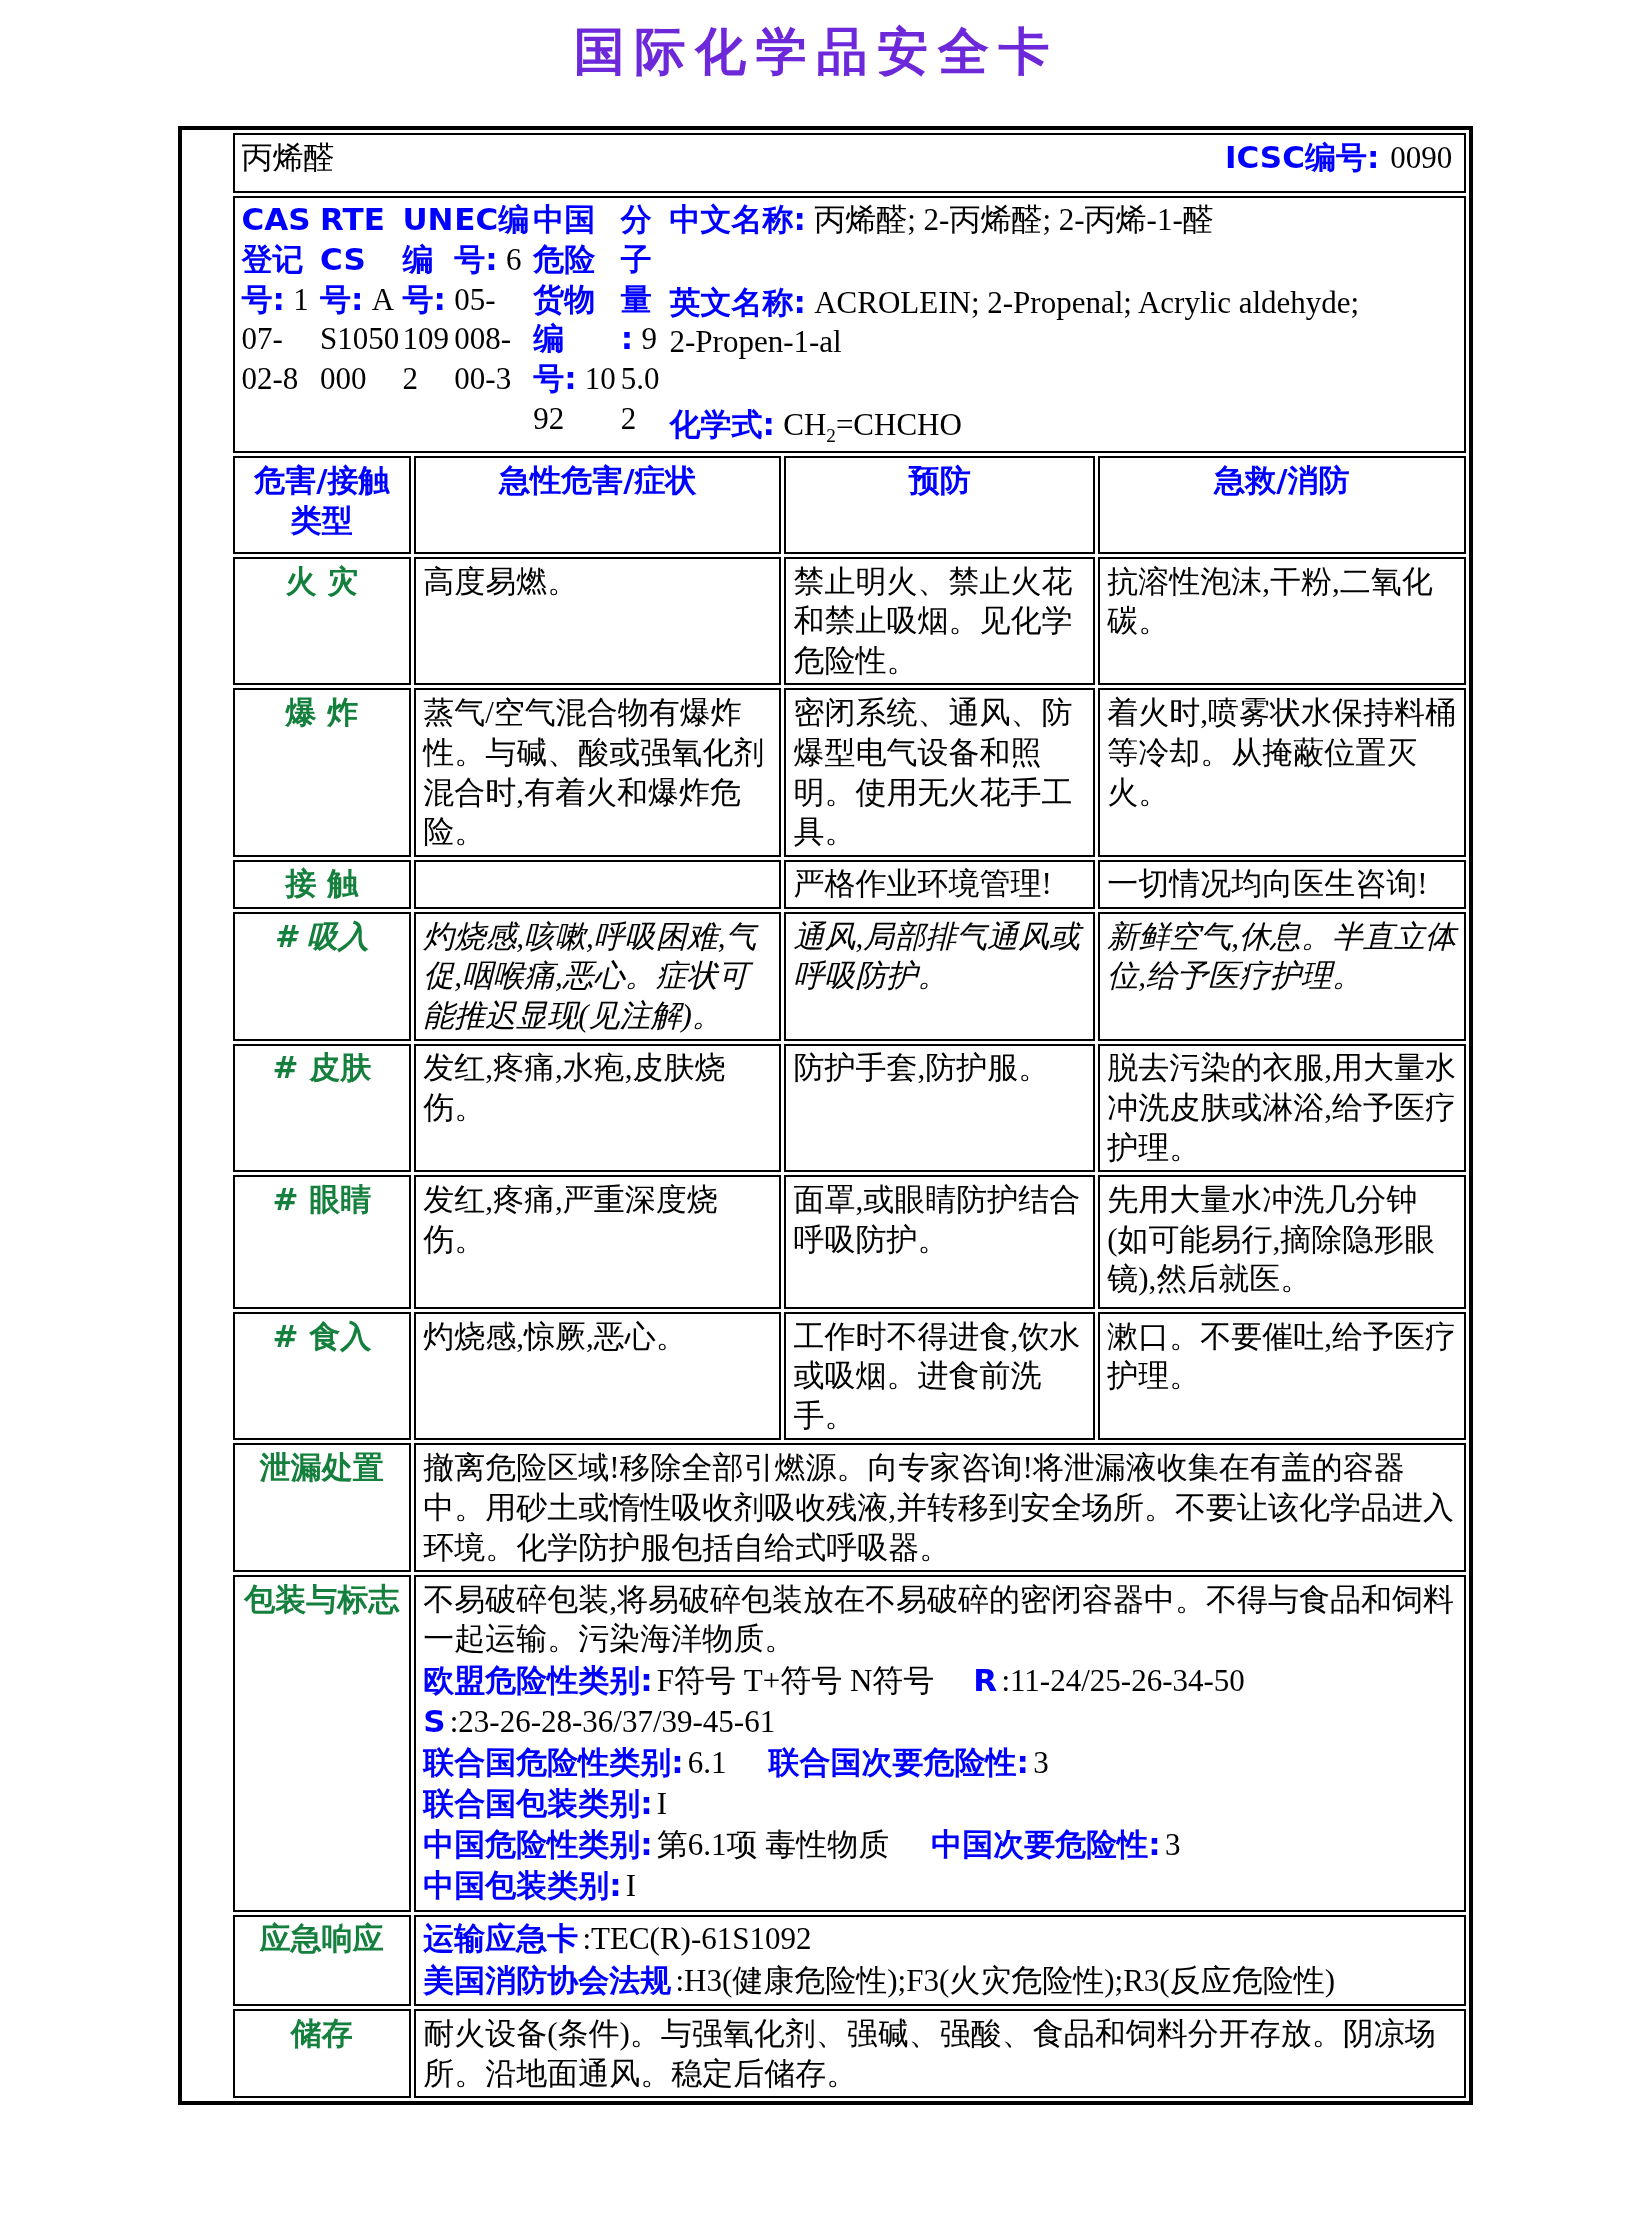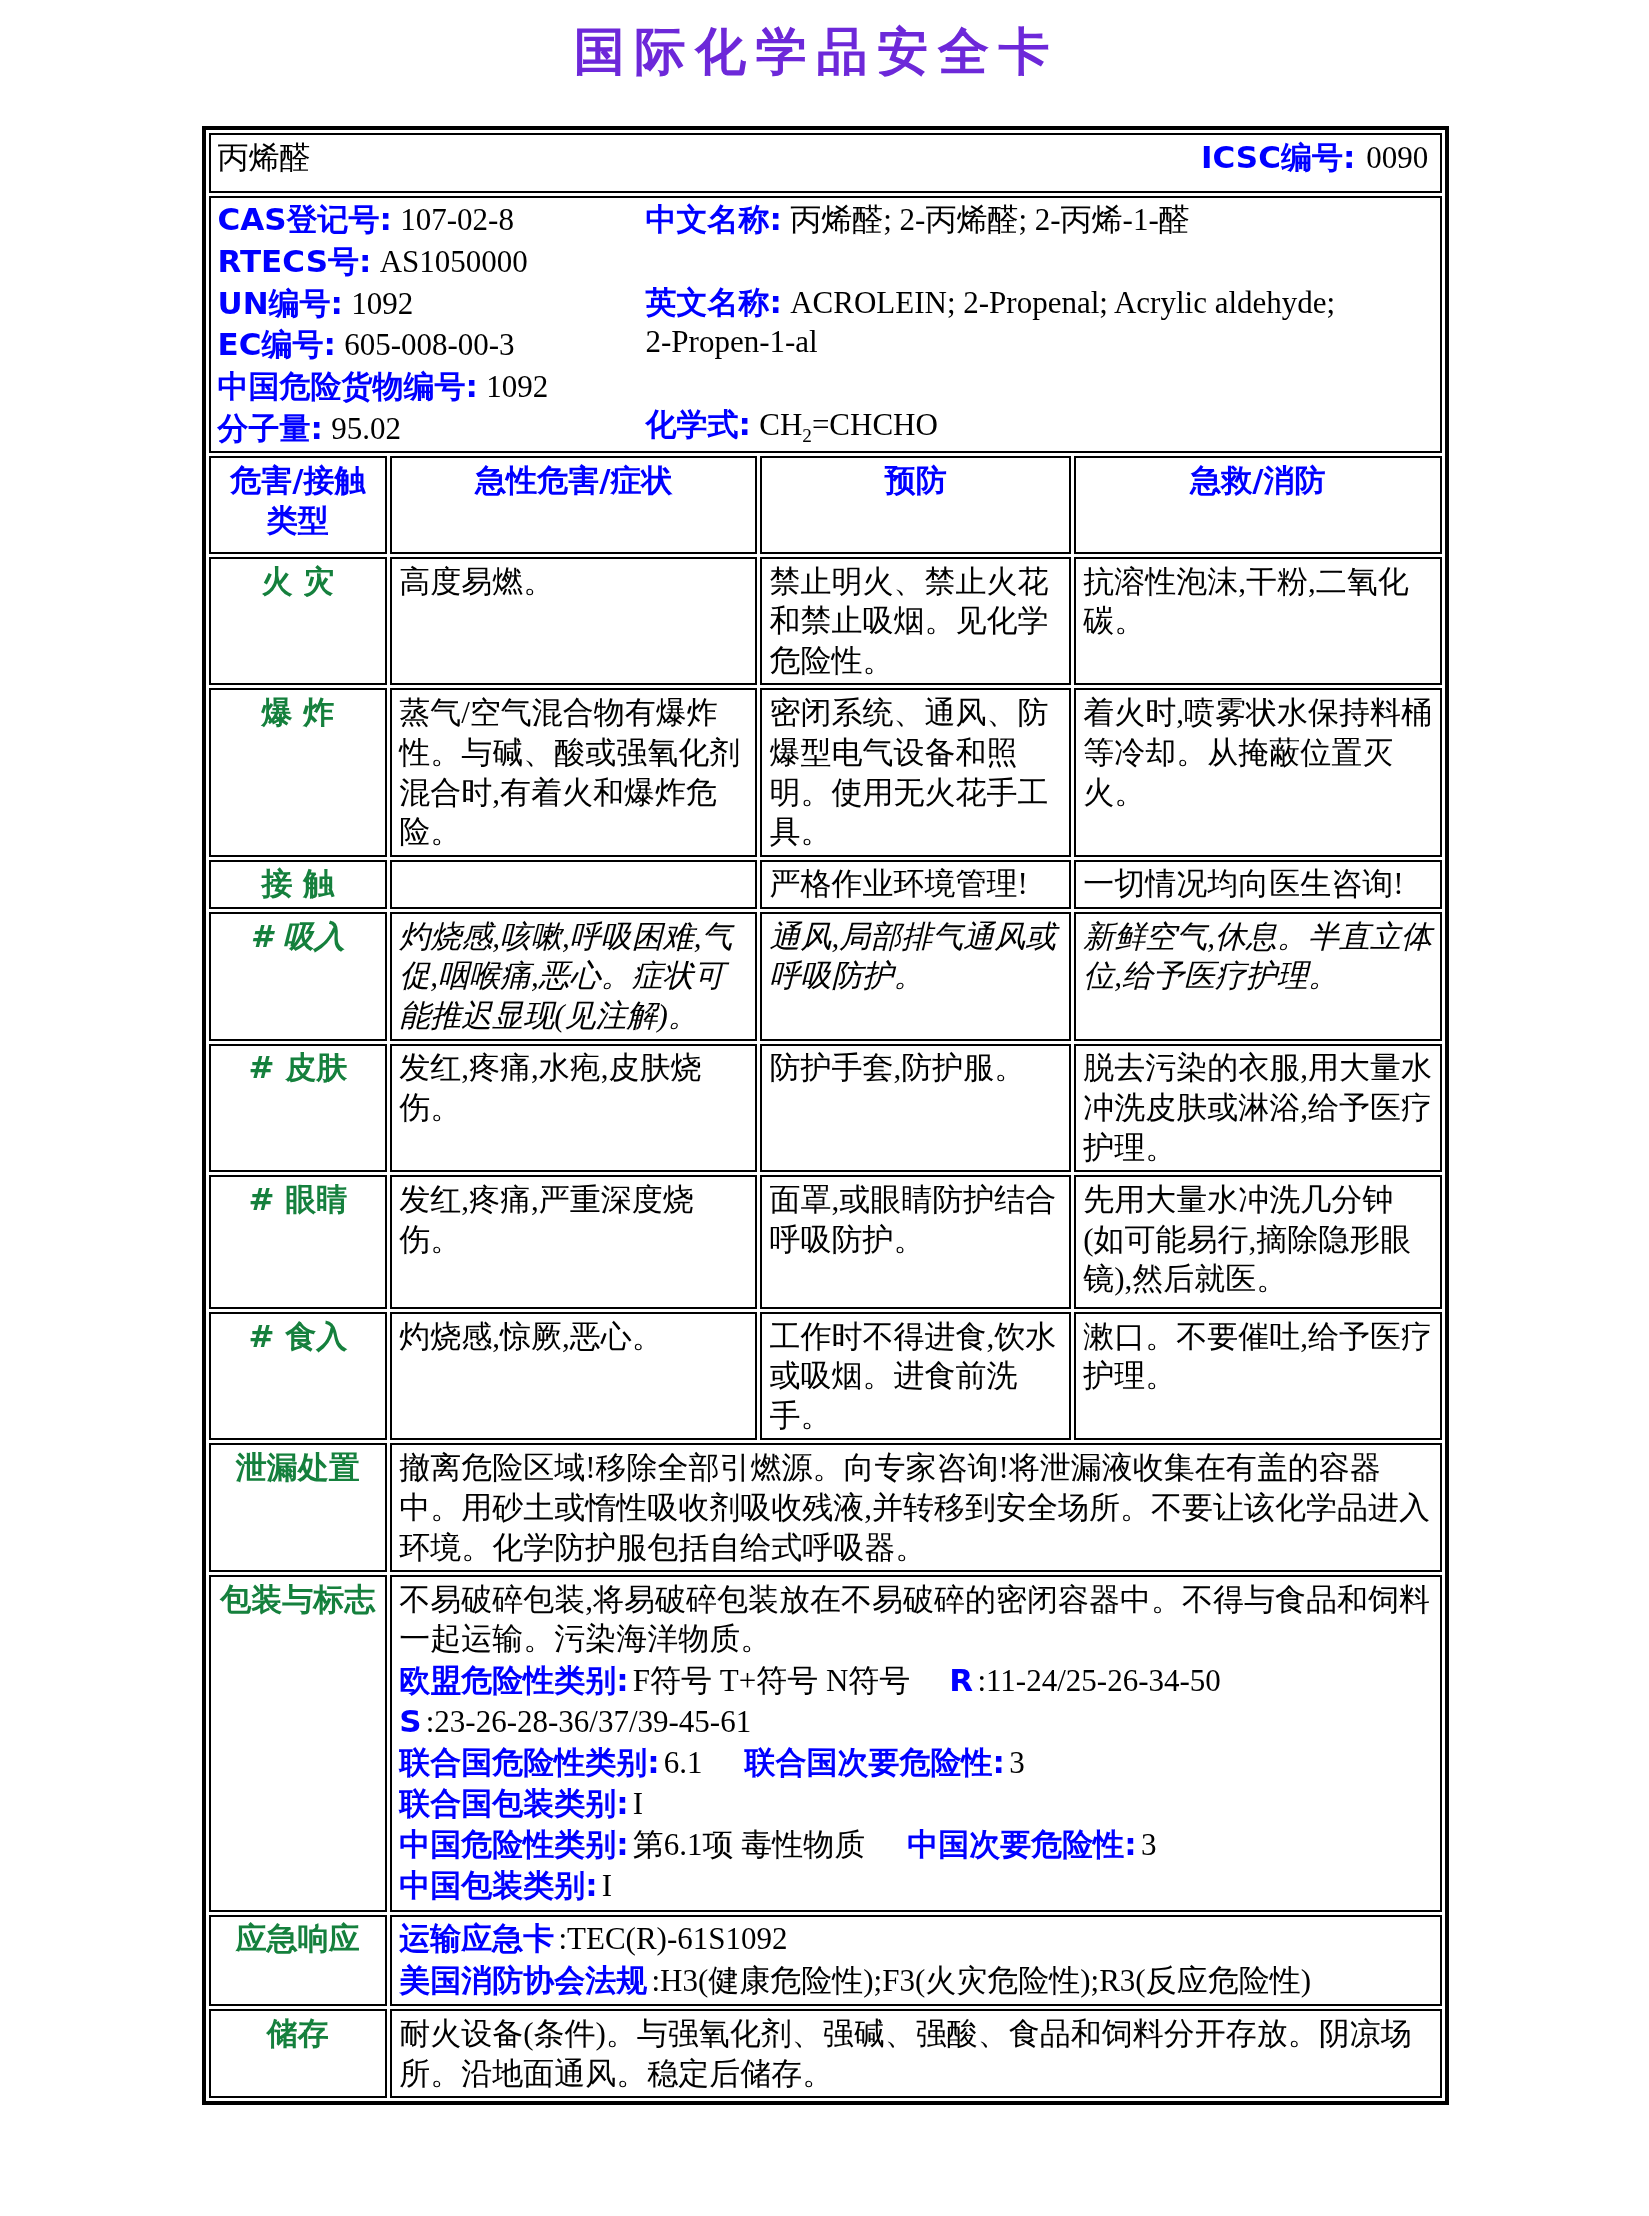--- a/index.html
+++ b/index.html
@@ -5,42 +5,42 @@
   html,body{margin:0;padding:0;}
   body{
     width:1650px;height:2216px;background:#ffffff;overflow:hidden;
     font-family:"Liberation Serif","DejaVu Serif",serif;color:#000;
   }
   .page-title{
     margin:18px 17px 0 0;text-align:center;color:#6d28d9;
     font-family:"DejaVu Serif","Liberation Serif",serif;
     font-weight:bold;font-size:51px;letter-spacing:9.7px;
   }
-  .card{width:1239px;margin:39px auto 0;border:4.9px solid #000;background:#fff;}
+  .card{width:1239px;margin:39px auto 0;border:4.9px solid #000;background:#fff;padding-left:48px;}
   table.icsc{
     width:100%;border-collapse:separate;border-spacing:3.5px;table-layout:fixed;
   }
   table.icsc td{
     border:2.1px solid #000;padding:2.8px 7px;vertical-align:top;
     font-size:31px;line-height:1.28;background:#fff;overflow:hidden;
     word-break:break-word;
   }
   .blabel{
     color:#0000ff;font-family:"DejaVu Sans","Liberation Sans",sans-serif;
     font-weight:bold;
   }
   
   .head-cell{height:50px;vertical-align:middle;}
   .head-flex{display:flex;justify-content:space-between;align-items:center;}
   .head-flex .right{padding-right:4.2px;}
   .head-flex .blabel{margin-right:11px;}
   
   .info-cell{height:248px;}
   .info-flex{display:flex;height:100%;}
-  .info-left{display:flex;flex-direction:column;justify-content:space-between;width:428px;flex:none;}
+  .info-left{display:flex;flex-direction:row;justify-content:space-between;width:428px;flex:none;}
   .info-right{display:flex;flex-direction:column;justify-content:space-between;flex:1;}
   .info-line .blabel{margin-right:8.3px;}
   .en-line{max-width:706px;}
   sub{font-size:0.62em;}
   
   .col-head{
     text-align:center;vertical-align:middle;color:#0000ff;
     font-family:"DejaVu Sans","Liberation Sans",sans-serif;
     font-weight:bold;font-size:32px;line-height:1.35;
   }

